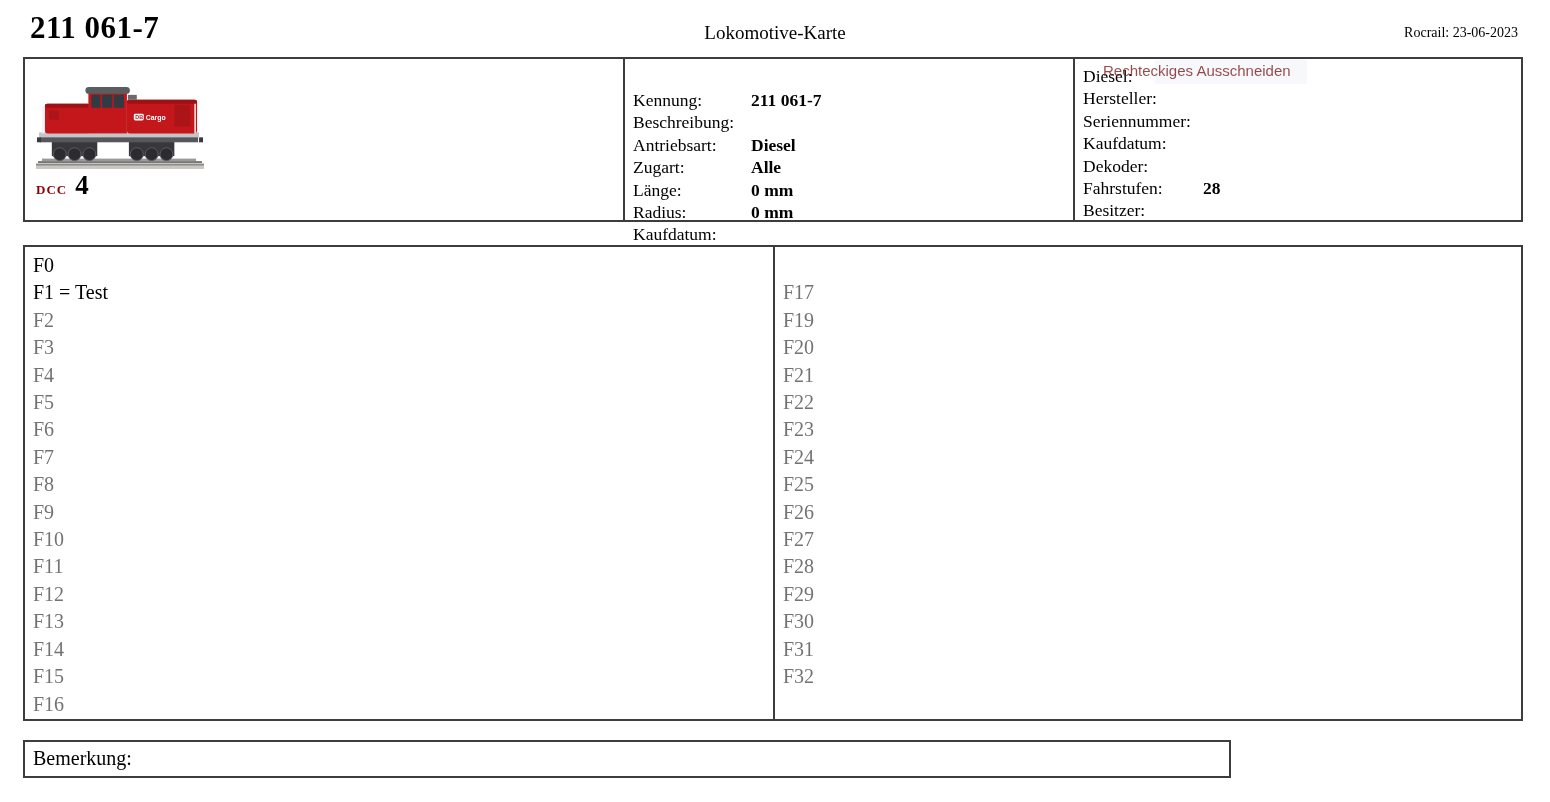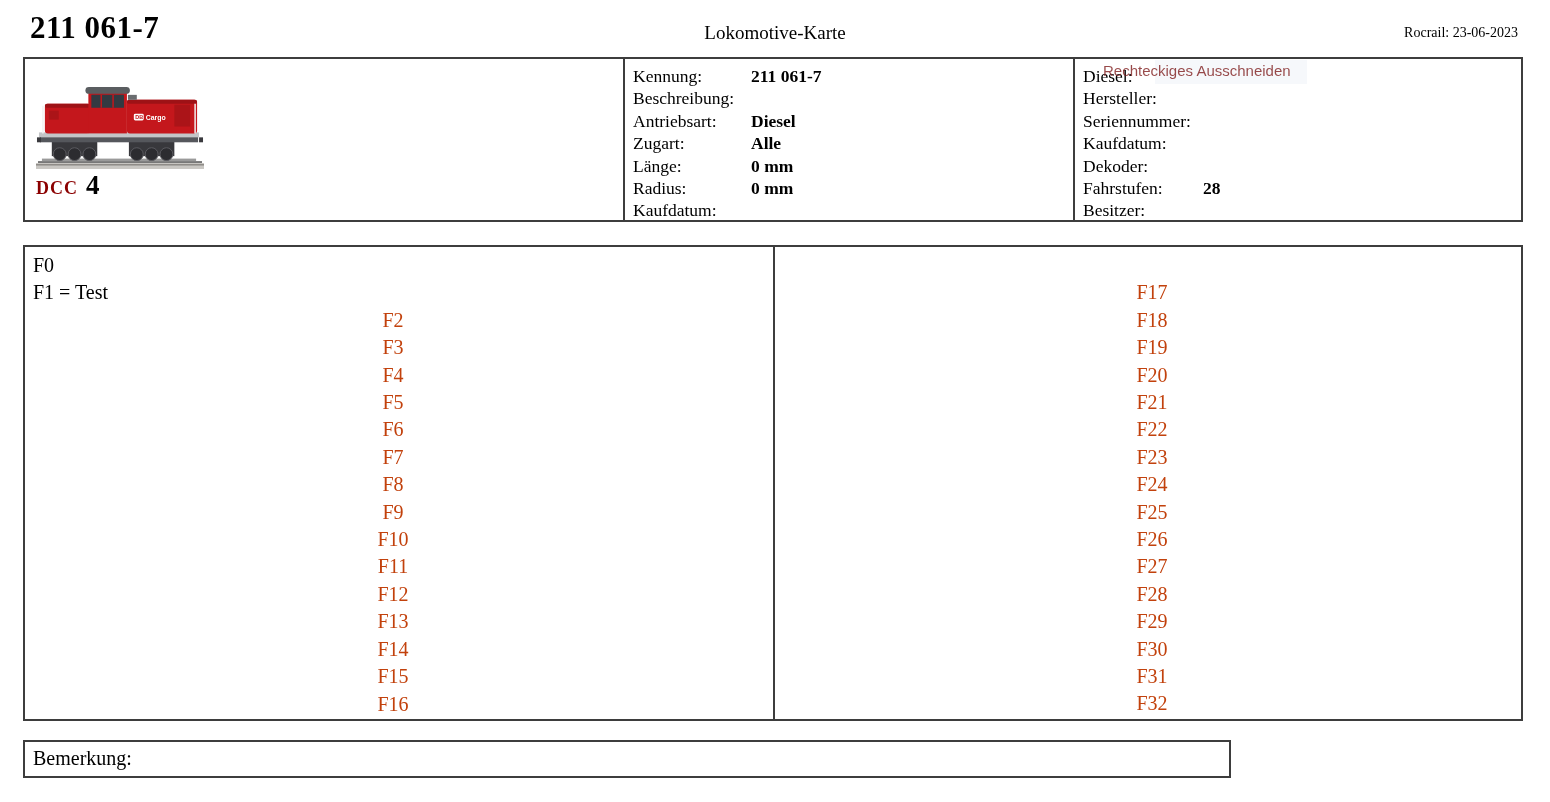--- a/index.html
+++ b/index.html
@@ -13,41 +13,41 @@
   .hdr-right{position:absolute;right:32px;top:25px;font-size:14px;}
   
   .box{position:absolute;border:2px solid #3d3d3d;background:#fff;box-sizing:border-box;}
   #infobox{left:23px;top:57px;width:1500px;height:165px;}
   #funcbox{left:23px;top:245px;width:1500px;height:476px;}
   #remarkbox{left:23px;top:740px;width:1208px;height:38px;}
   .vline{position:absolute;top:0;bottom:0;width:2px;background:#3d3d3d;}
   
   .cell{position:absolute;top:0;bottom:0;}
   #cell-img{left:0;width:598px;}
-  #cell-mid{left:600px;width:448px;padding:6px 0 0 8px;}
+  #cell-mid{left:600px;width:448px;padding:6px 0 0 8px;margin-top:24px;}
   #cell-right{left:1050px;width:444px;padding:6px 0 0 8px;}
   .irow{line-height:22.4px;font-size:17.5px;white-space:nowrap;}
   .ilabel{display:inline-block;min-width:118px;}
   #cell-right .ilabel{min-width:120px;}
   .ival{font-weight:bold;}
   
   #loco-photo{position:absolute;left:11px;top:19px;}
   .proto{position:absolute;left:11px;top:111px;white-space:nowrap;}
-  .proto .dcc{font-weight:bold;font-size:18px;color:#8b0000;letter-spacing:1px;}
+  .proto .dcc{font-weight:bold;font-size:13px;color:#8b0000;letter-spacing:1px;}
   .proto .addr{font-weight:bold;font-size:27px;color:#000;margin-left:8px;}
   
   #tooltip-bg{position:absolute;left:1155px;top:60px;width:152px;height:24px;background:#f6f8fb;z-index:3;}
   #tooltip-text{position:absolute;left:1103px;top:62px;z-index:4;font-family:"Liberation Sans",sans-serif;
     font-size:15px;color:#7f1d1d;opacity:.8;white-space:nowrap;}
   
   .fcol{position:absolute;top:0;bottom:0;padding:5px 0 0 8px;box-sizing:border-box;}
   #func-col1{left:0;width:728px;}
   #func-col2{left:750px;width:746px;padding-top:32.4px;}
   .frow{font-size:20px;line-height:27.4px;white-space:nowrap;}
-  .frow.off{color:#c2410c;text-align:center;}
+  .frow.off{color:#737373;}
   .frow.on{color:#000;}
   
   #remarkbox .rlabel{font-size:20px;line-height:33px;padding-left:8px;display:inline-block;}
 </style>
 </head>
 <body>
 
 <div class="hdr-left">211 061-7</div>
 <div class="hdr-center">Lokomotive-Karte</div>
 <div class="hdr-right">Rocrail: 23-06-2023</div>
@@ -148,21 +148,20 @@
       <div class="frow off">F11</div>
       <div class="frow off">F12</div>
       <div class="frow off">F13</div>
       <div class="frow off">F14</div>
       <div class="frow off">F15</div>
       <div class="frow off">F16</div>
     </div>
   <div class="vline" style="left:748px"></div>
   <div id="func-col2" class="fcol">
       <div class="frow off">F17</div>
-      <div class="frow off">F18</div>
       <div class="frow off">F19</div>
       <div class="frow off">F20</div>
       <div class="frow off">F21</div>
       <div class="frow off">F22</div>
       <div class="frow off">F23</div>
       <div class="frow off">F24</div>
       <div class="frow off">F25</div>
       <div class="frow off">F26</div>
       <div class="frow off">F27</div>
       <div class="frow off">F28</div>

